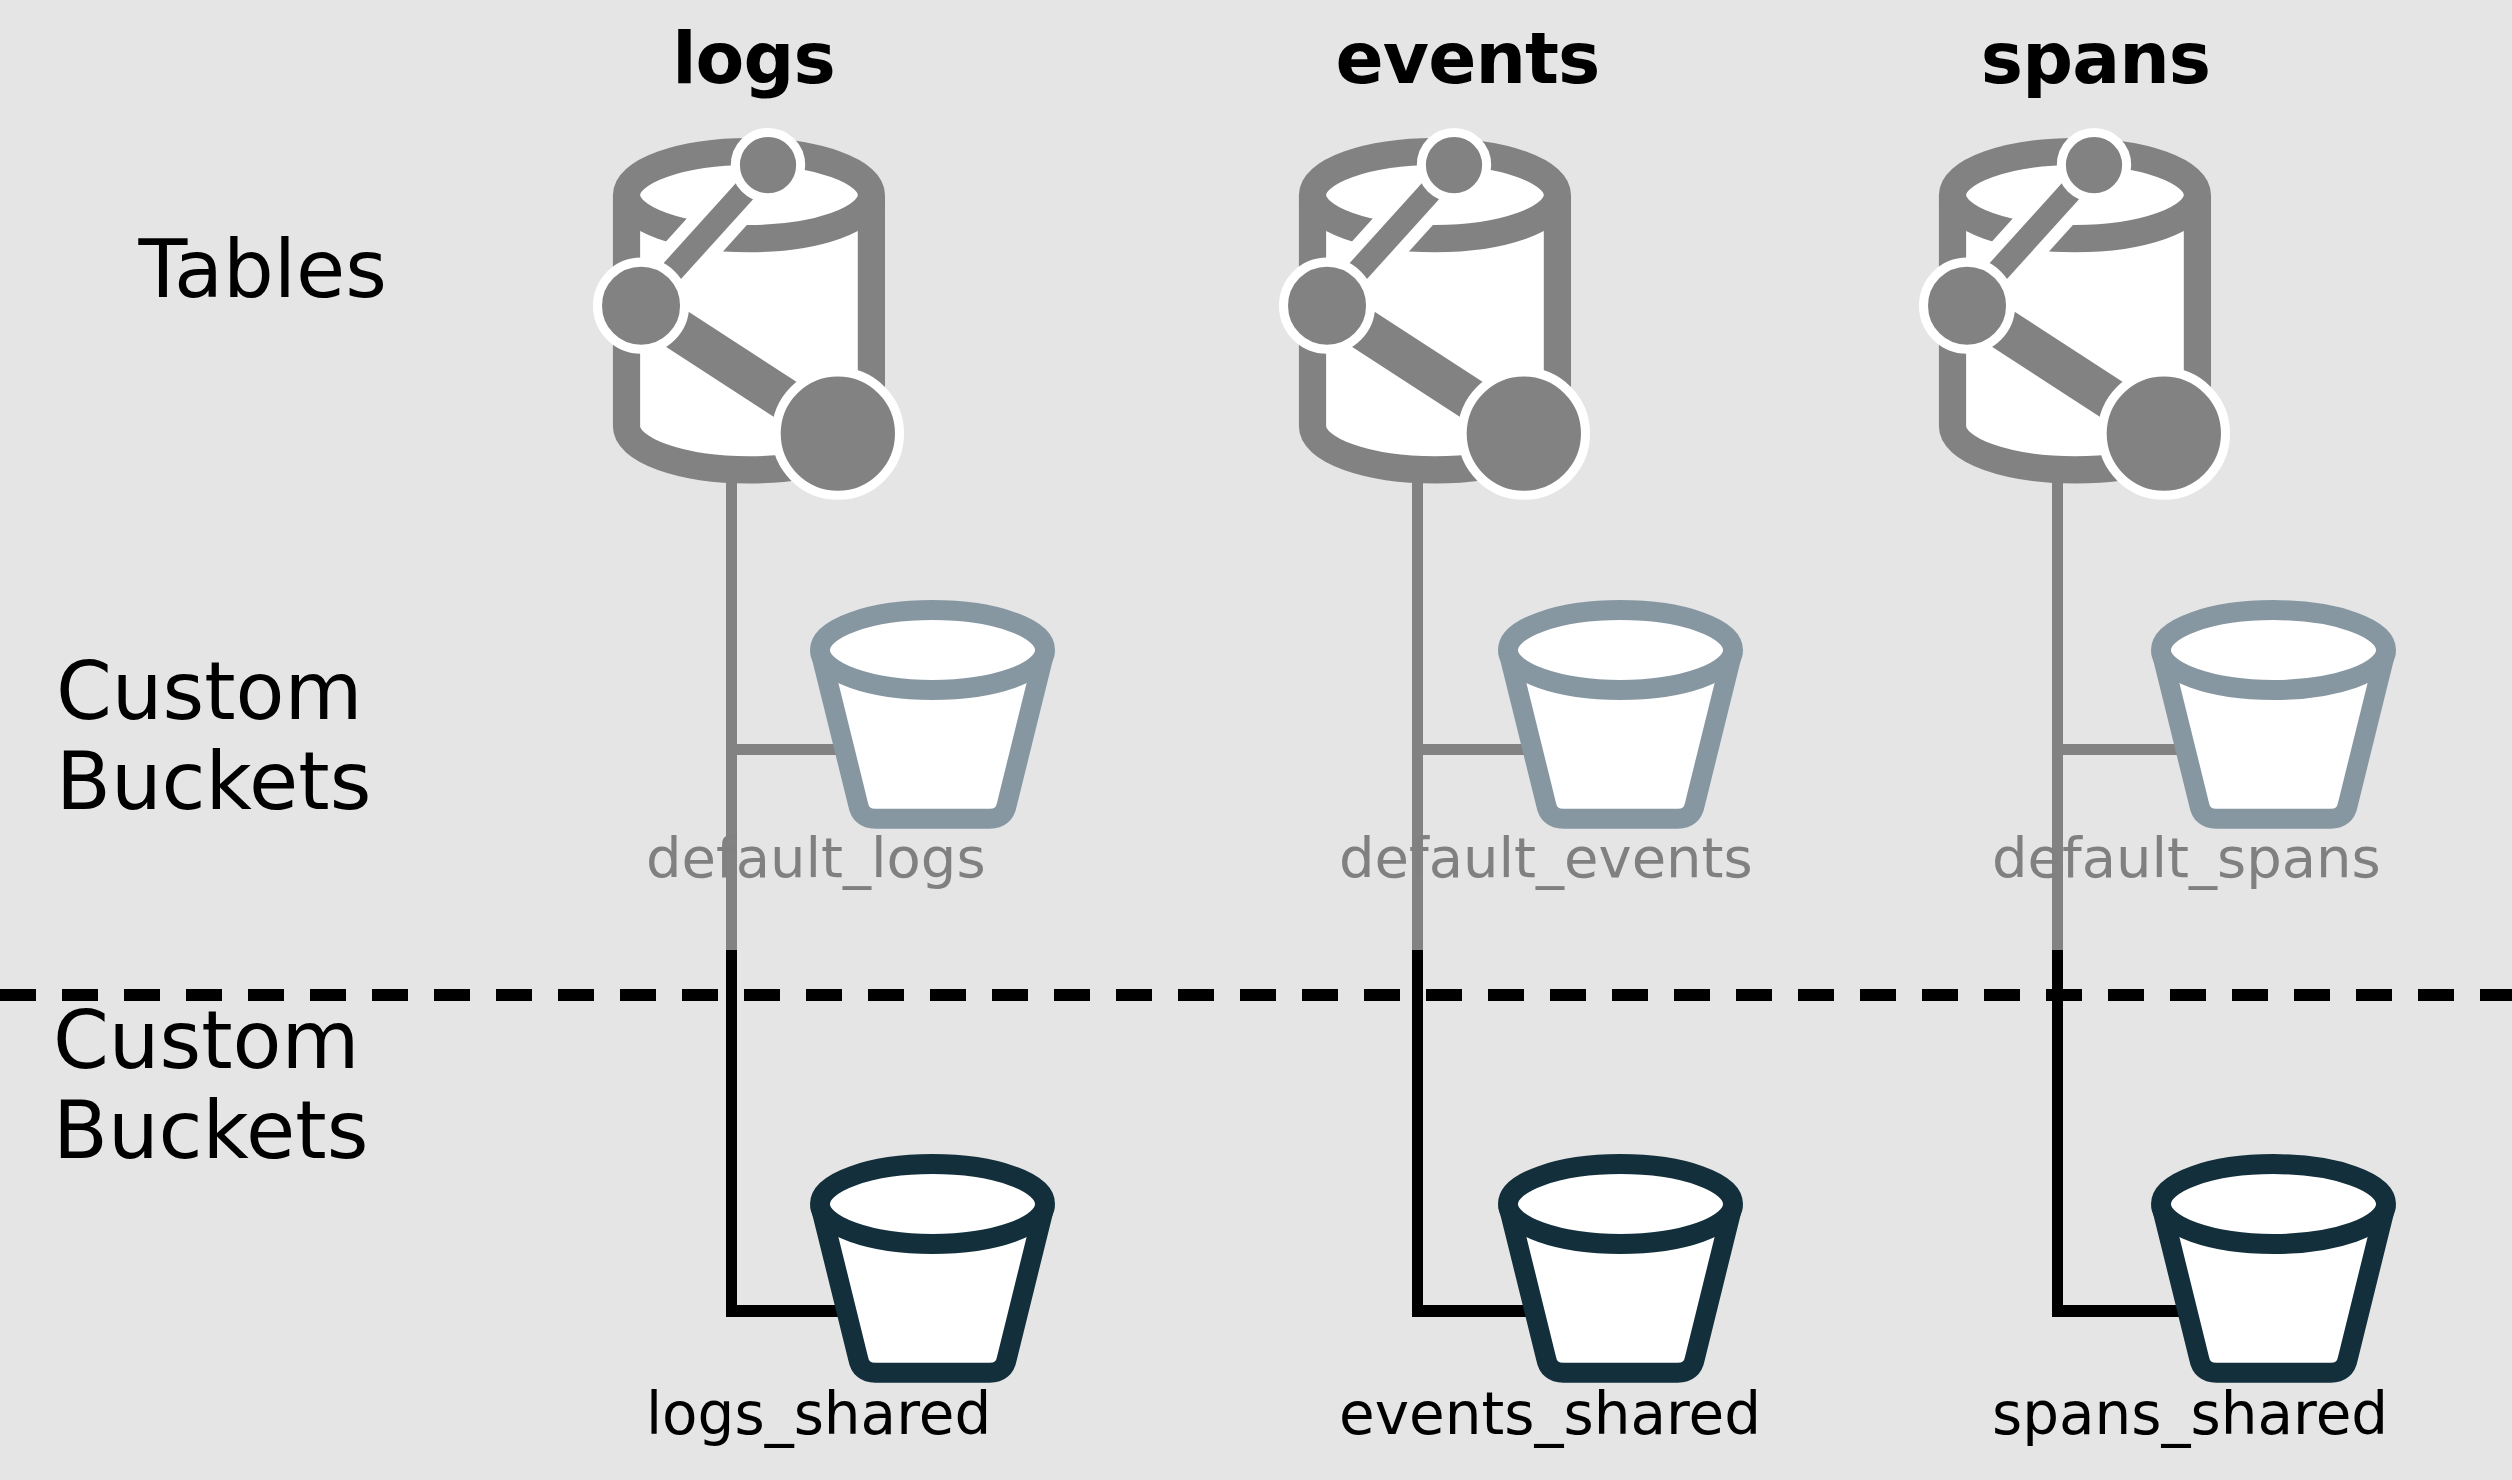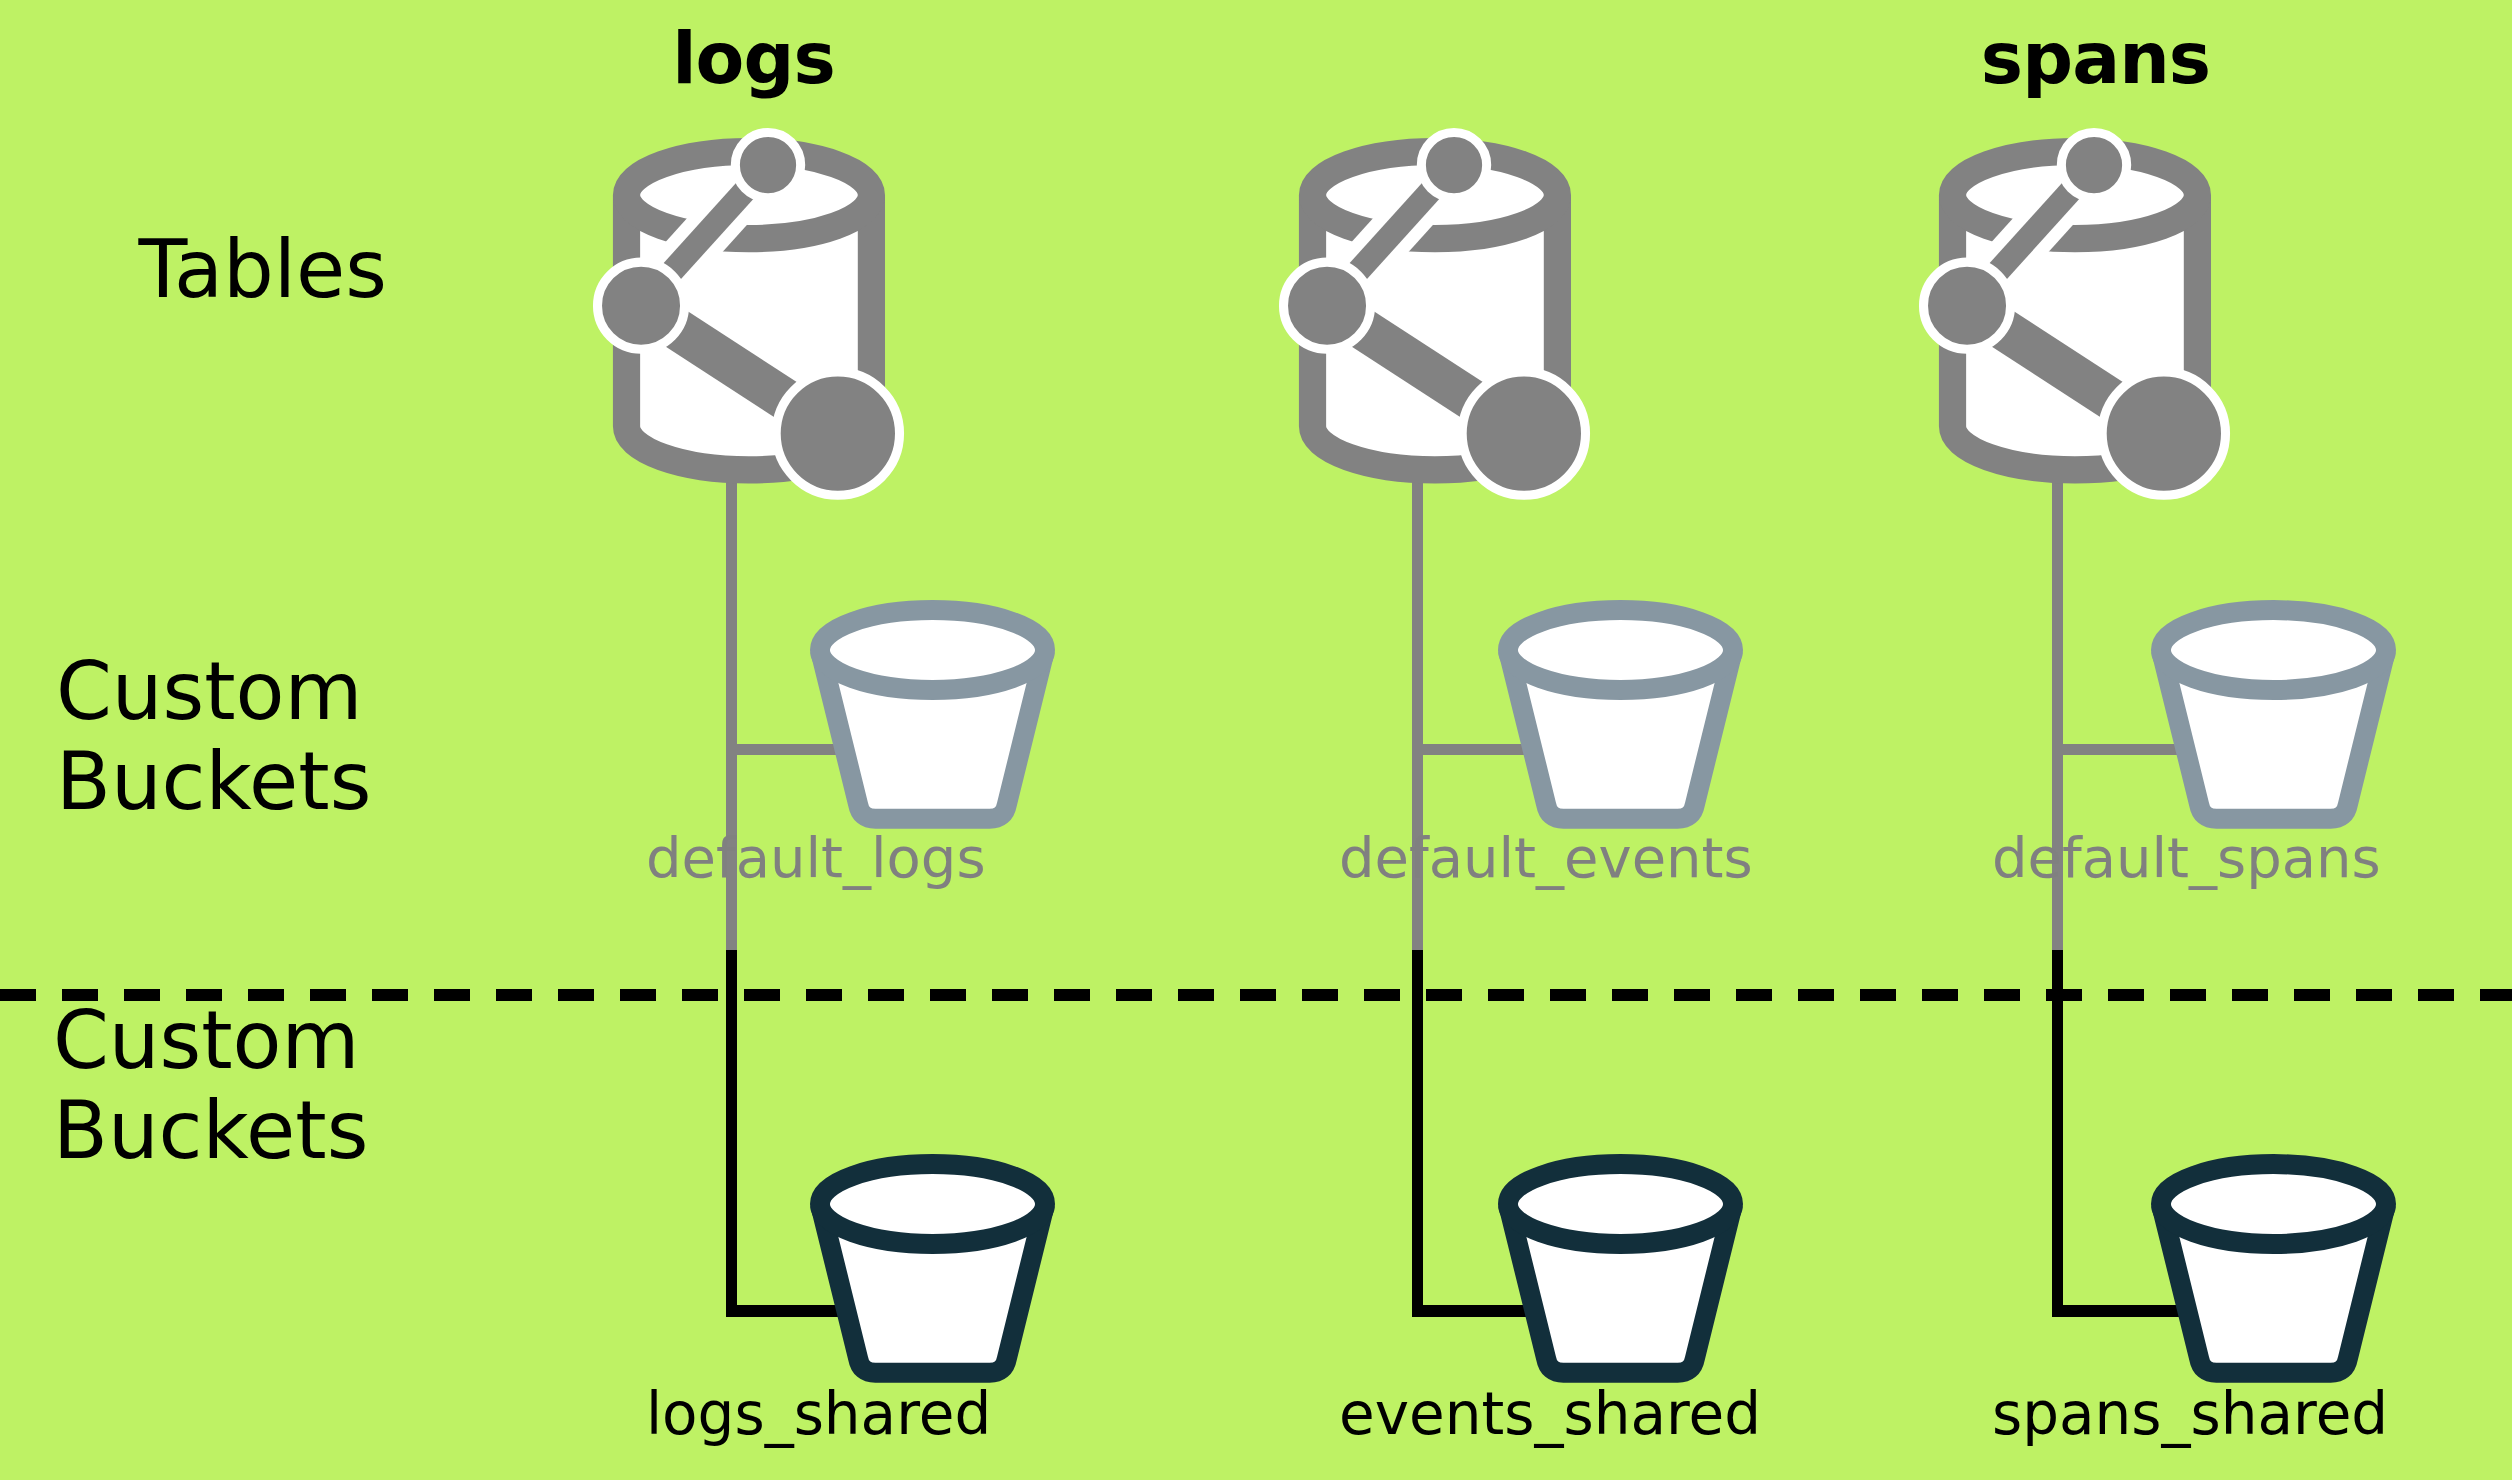--- a/index.html
+++ b/index.html
@@ -7,21 +7,21 @@
     --default_bucket:#8797a2;
     --custom_bucket:#122f3b;
     --label_gray:#808080;
     --connector_gray:#828282;
     --connector_black:#000000;
     --dashed_divider:#000000;
     --text_black:#000000;
   }
   html,body{margin:0;padding:0;background:#fff;}
   .canvas{
-    position:relative;width:2512px;height:1480px;background:#bef264;overflow:hidden;
+    position:relative;width:2512px;height:1480px;background:#e5e5e5;overflow:hidden;
     font-family:"DejaVu Sans","Liberation Sans",sans-serif;
   }
   .col-header{
     position:absolute;top:20px;width:363px;text-align:center;
     font-size:71px;font-weight:bold;color:var(--text_black);line-height:1.1;letter-spacing:-0.9px;
   }
   .row-label{
     position:absolute;font-size:80px;color:var(--text_black);line-height:1.12;
   }
   .row-label.centered{text-align:right;}
@@ -64,20 +64,21 @@
         <circle cx="273" cy="338" r="68" fill="currentColor" stroke="#fff" stroke-width="10"></circle>
       </g>
       <g id="sym-bucket">
         <path d="M11,56 L53,226 Q56,242 72,242 L198,242 Q214,242 217,226 L259,56" fill="#fff" stroke="currentColor" stroke-width="22" stroke-linejoin="round"></path>
         <ellipse cx="135" cy="56" rx="124" ry="44" fill="#fff" stroke="currentColor" stroke-width="22"></ellipse>
       </g>
     </defs>
   </svg>
 
   <div class="col-header" style="left:572px">logs</div>
+  <div class="col-header" style="left:1286px">events</div>
   <div class="col-header" style="left:1914px">spans</div>
 
   <div class="row-label centered" style="left:33px;top:225px;width:354px">Tables</div>
   <div class="row-label" style="left:56px;top:647px;width:381px">Custom Buckets</div>
   <div class="row-label" style="left:53px;top:996px;width:381px">Custom Buckets</div>
 
   <div class="vline gray-line" style="left:726px;top:476px;height:474px"></div>
   <div class="hline gray-line" style="left:726px;top:744px;width:120px"></div>
   <div class="vline black-line" style="left:726px;top:950px;height:367px"></div>
   <div class="hline black-line" style="left:726px;top:1305px;width:122px"></div>

